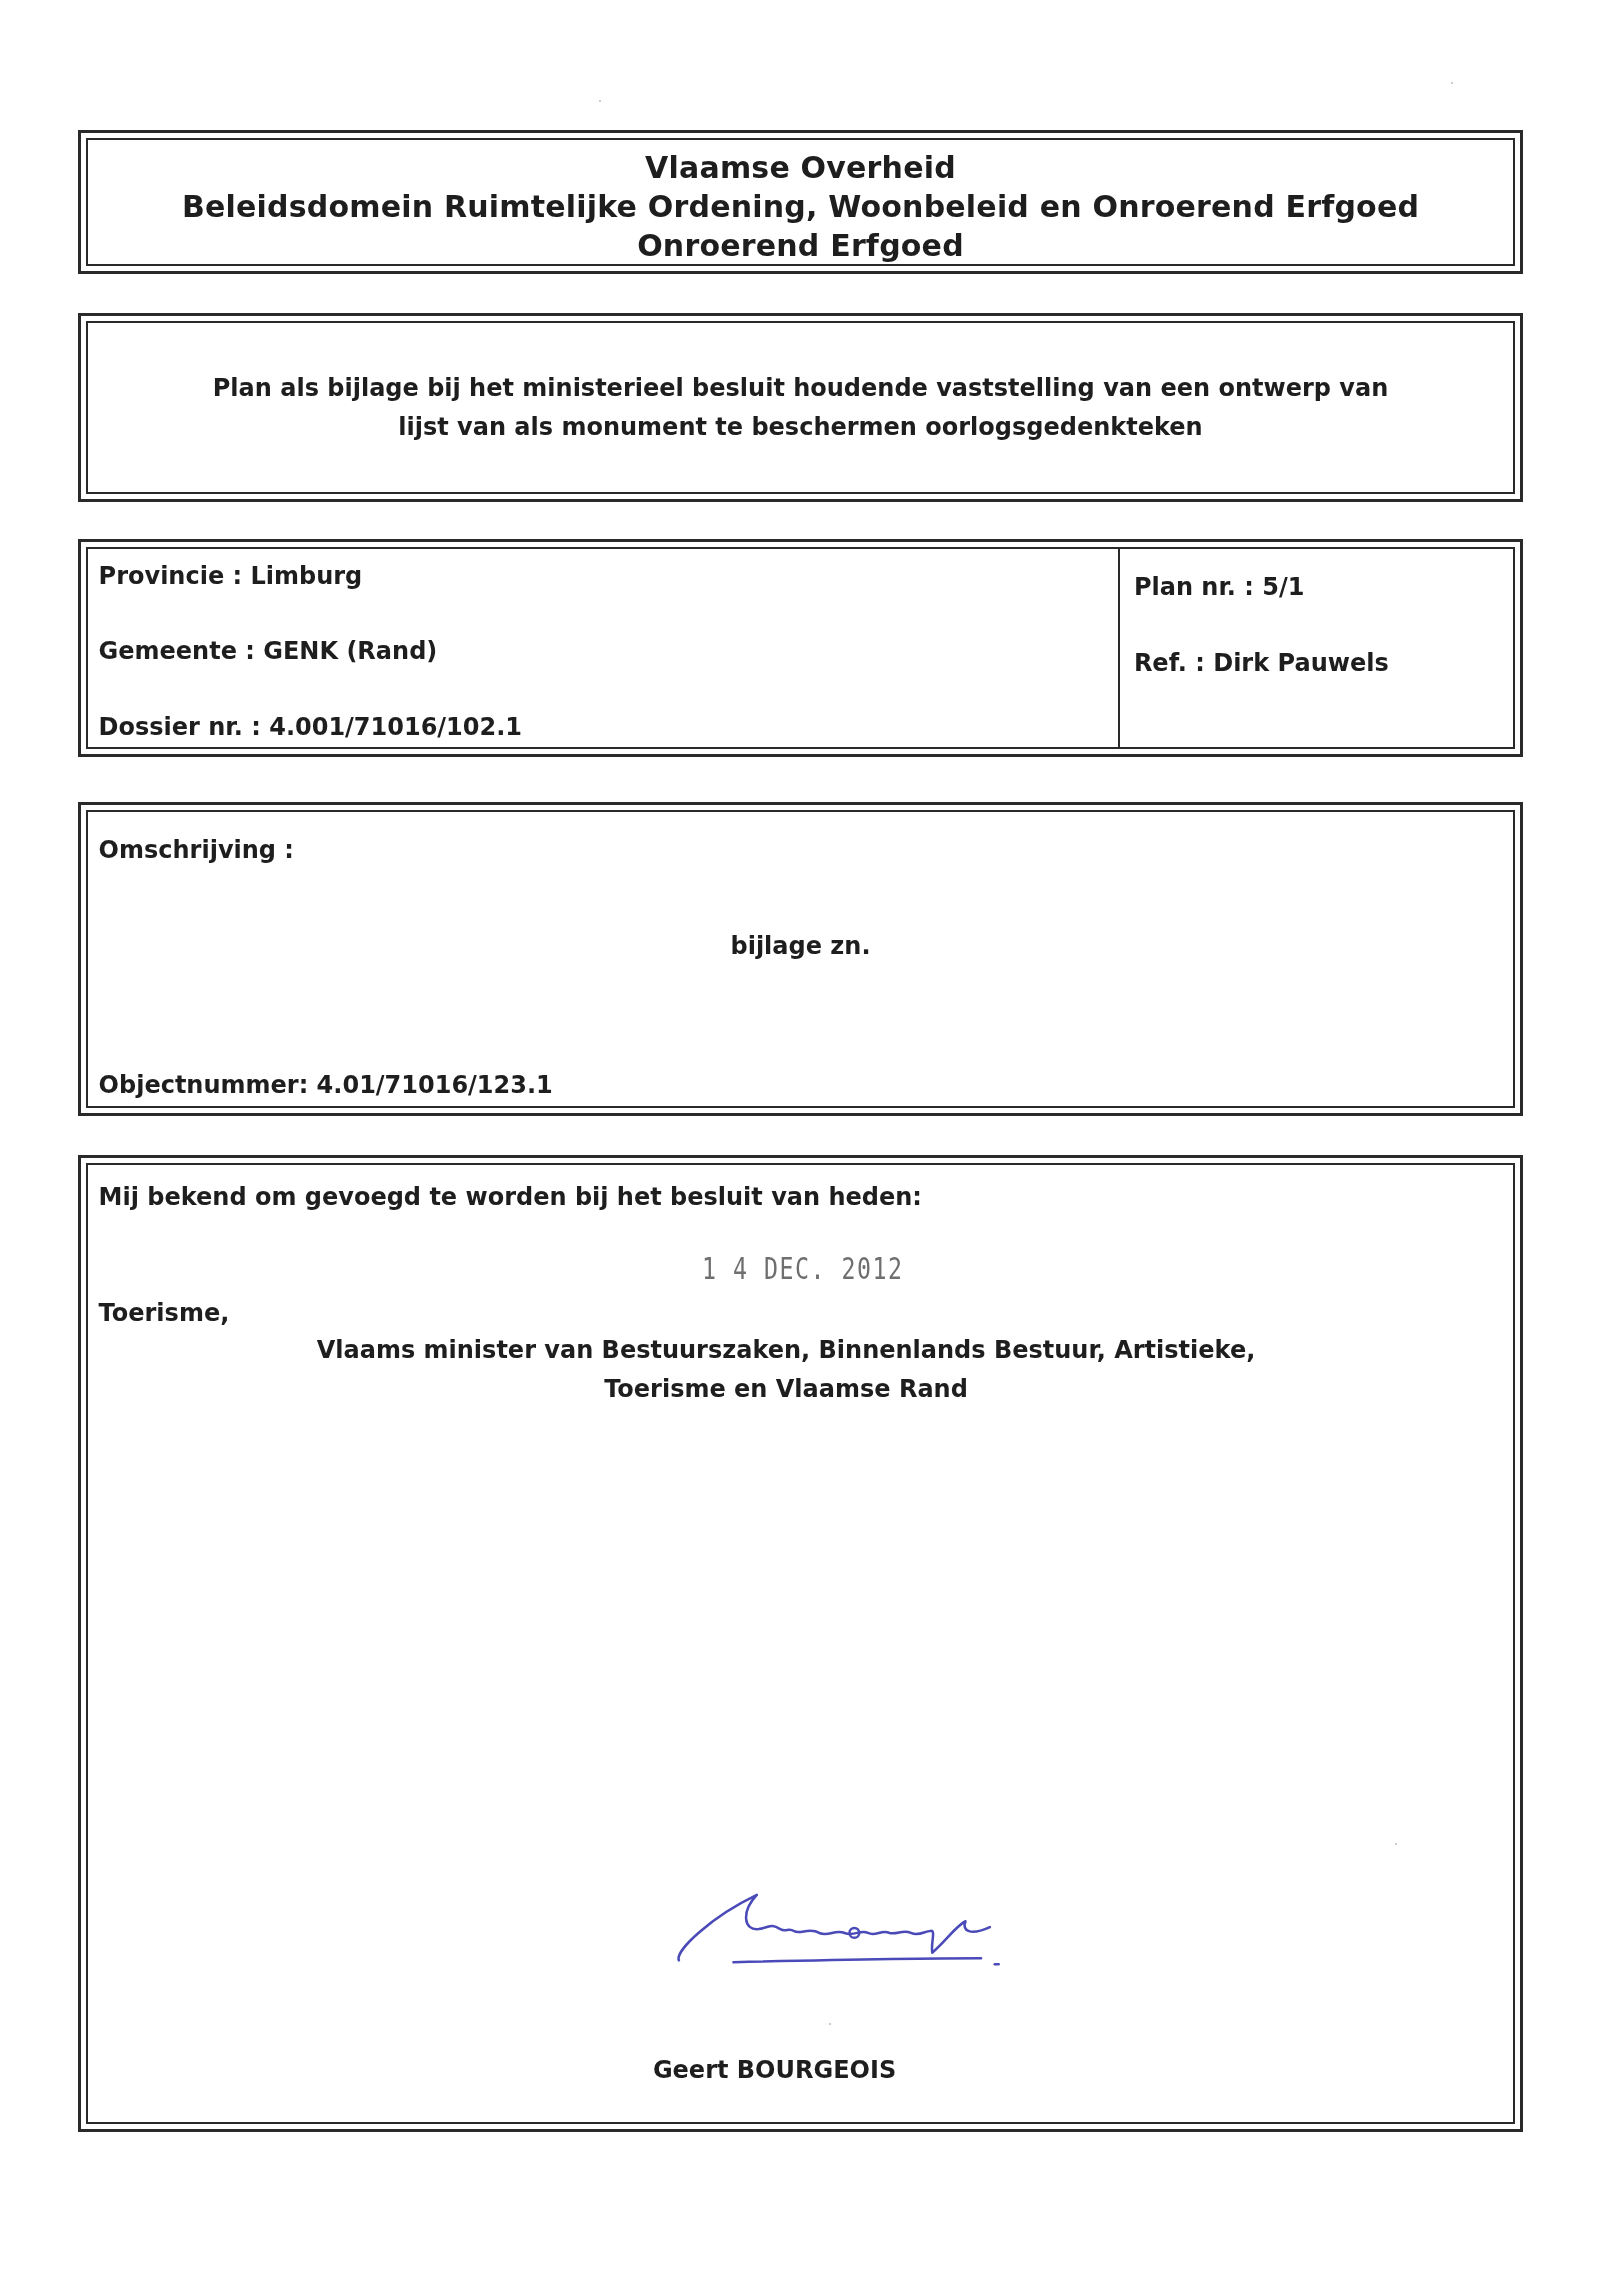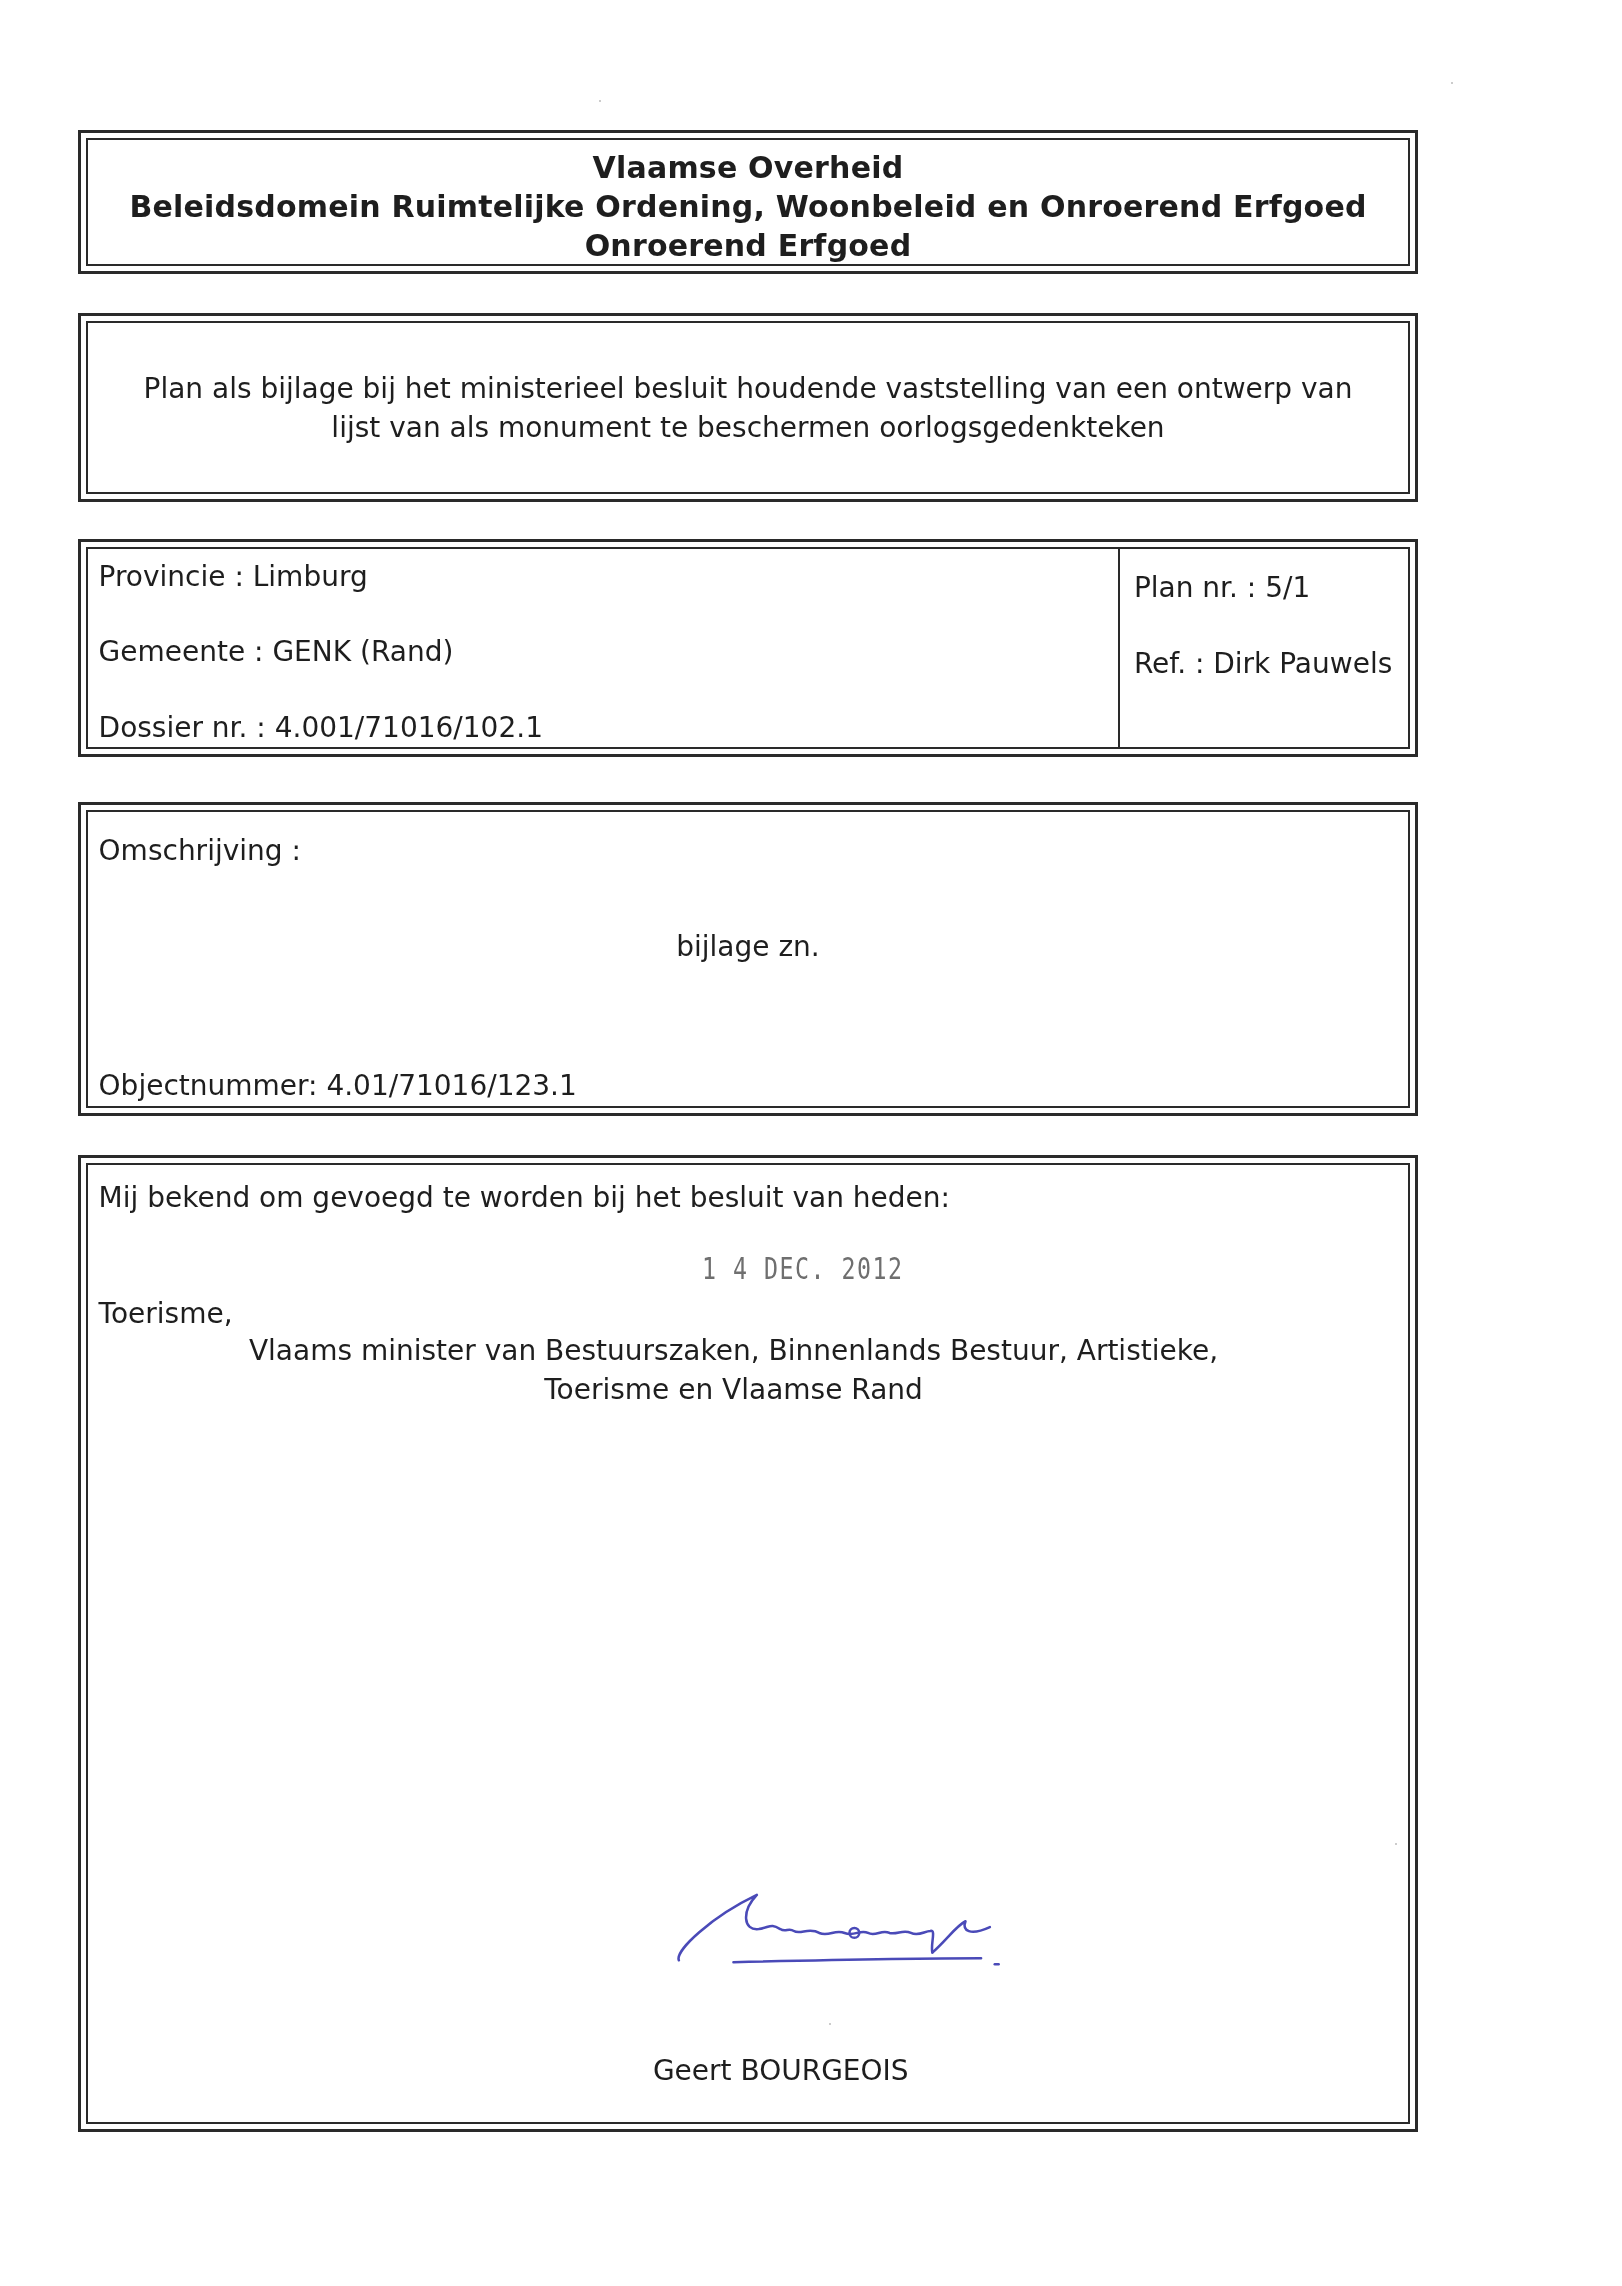--- a/index.html
+++ b/index.html
@@ -2,34 +2,34 @@
 <html><head>
   <meta charset="utf-8">
   <style>
     html, body { margin: 0; padding: 0; background: #ffffff; }
     body {
       width: 1623px; height: 2287px; position: relative; overflow: hidden;
       font-family: "DejaVu Sans", "Liberation Sans", sans-serif;
       color: #1e1e1e;
     }
     .box {
-      position: absolute; left: 78px; width: 1340px;
+      position: absolute; left: 78px; width: 1445px;
       border: 3.9px solid #2a2a2a; box-sizing: border-box;
     }
     .box > .inner {
       position: absolute; left: 4.9px; right: 4.9px; top: 4.9px; bottom: 4.9px;
       border: 2.9px solid #2a2a2a; box-sizing: border-box;
     }
     .center { text-align: center; }
     .hdr {
       font-weight: bold; font-size: 30px; line-height: 39px;
       position: absolute; left: 0; right: 0; top: 7.8px;
       letter-spacing: 0.2px;
     }
-    .txt { font-size: 28px; line-height: 39px; position: absolute; }
+    .txt { font-size: 24px; line-height: 39px; position: absolute; font-weight: bold; }
     .divider {
       position: absolute; top: 0; bottom: 0; left: 1030px;
       border-left: 2px solid #2a2a2a;
     }
     .stamp {
       position: absolute; left: 702px; top: 1250px;
       font-family: "DejaVu Sans Mono", "Liberation Mono", monospace;
       font-size: 31px; color: #6f6f6f; letter-spacing: 2px;
       transform: scaleX(0.75); transform-origin: left center;
     }

